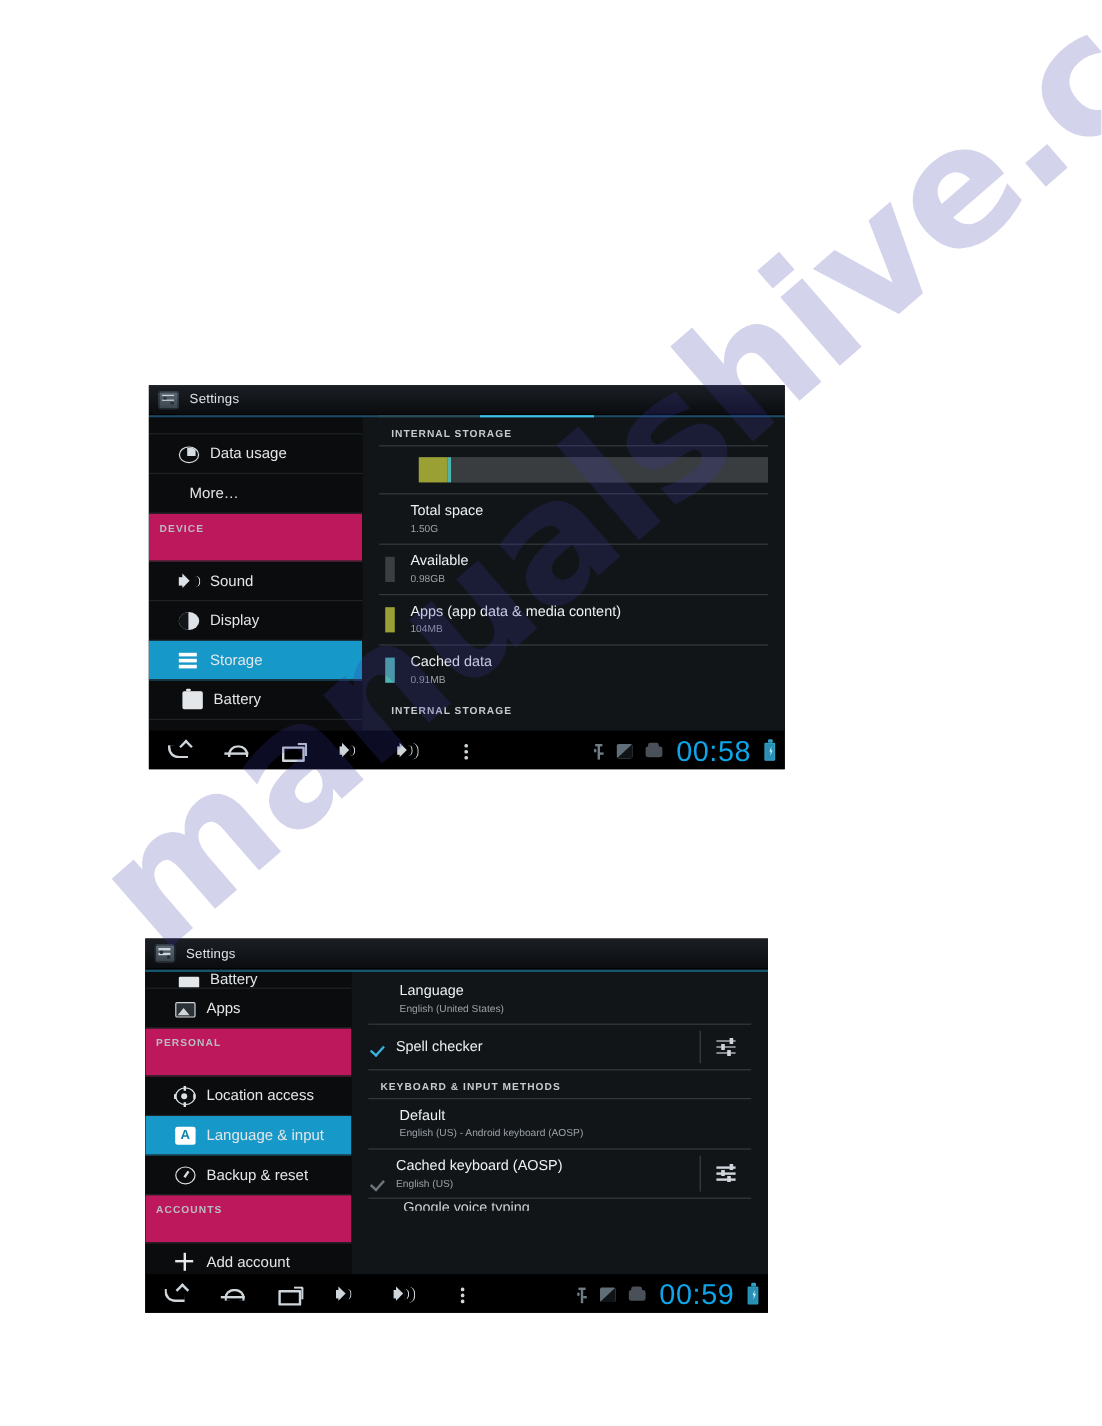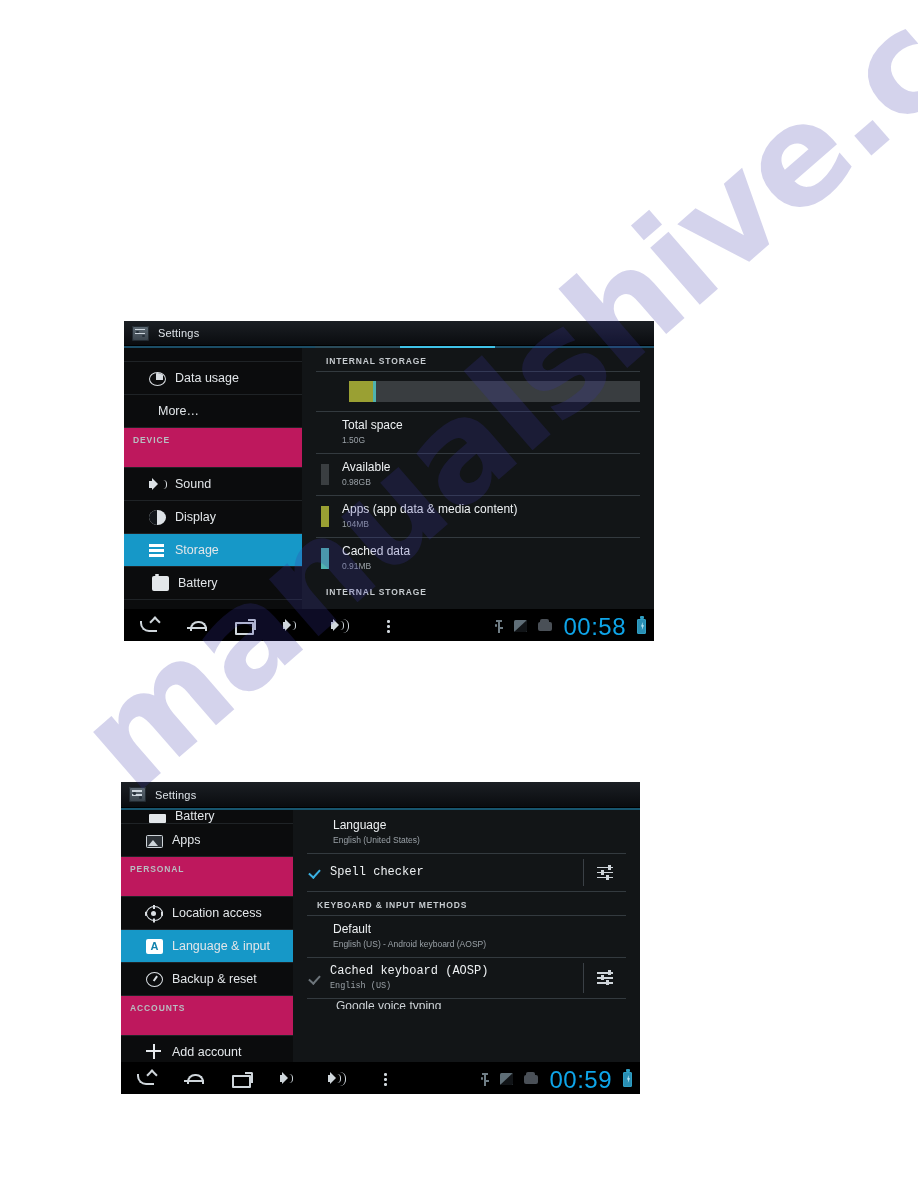--- a/index.html
+++ b/index.html
@@ -261,21 +261,21 @@
     margin-right: 13px;
     margin-left: 5px;
   }
   .swatch.blank { background: transparent; }
   .row-texts { display: flex; flex-direction: column; justify-content: center; }
   .row-title { color: #eef1f3; font-size: 12px; line-height: 15px; }
   .row-sub   { color: #9aa1a7; font-size: 8.5px; line-height: 12px; margin-top: 1px; }
 
   
   .row-split { display:flex; align-items:center; padding:0; border-bottom:1px solid #333a3f; min-height: 38px;}
-  .row-split .left { flex:1; display:flex; align-items:center; padding: 6px 0; font-family: Liberation Mono, monospace; }
+  .row-split .left { flex:1; display:flex; align-items:flex-end; padding: 6px 0; }
   .row-split .divider { width:1px; align-self:stretch; background:#3a4046; margin: 5px 0;}
   .row-split .right { width: 42px; display:flex; align-items:center; justify-content:center; }
 
   .chk {
     width: 11px; height: 11px;
     margin-left: 3px; margin-right: 9px;
     position: relative; flex: 0 0 11px;
   }
   .chk.on::after {
     content:"";

